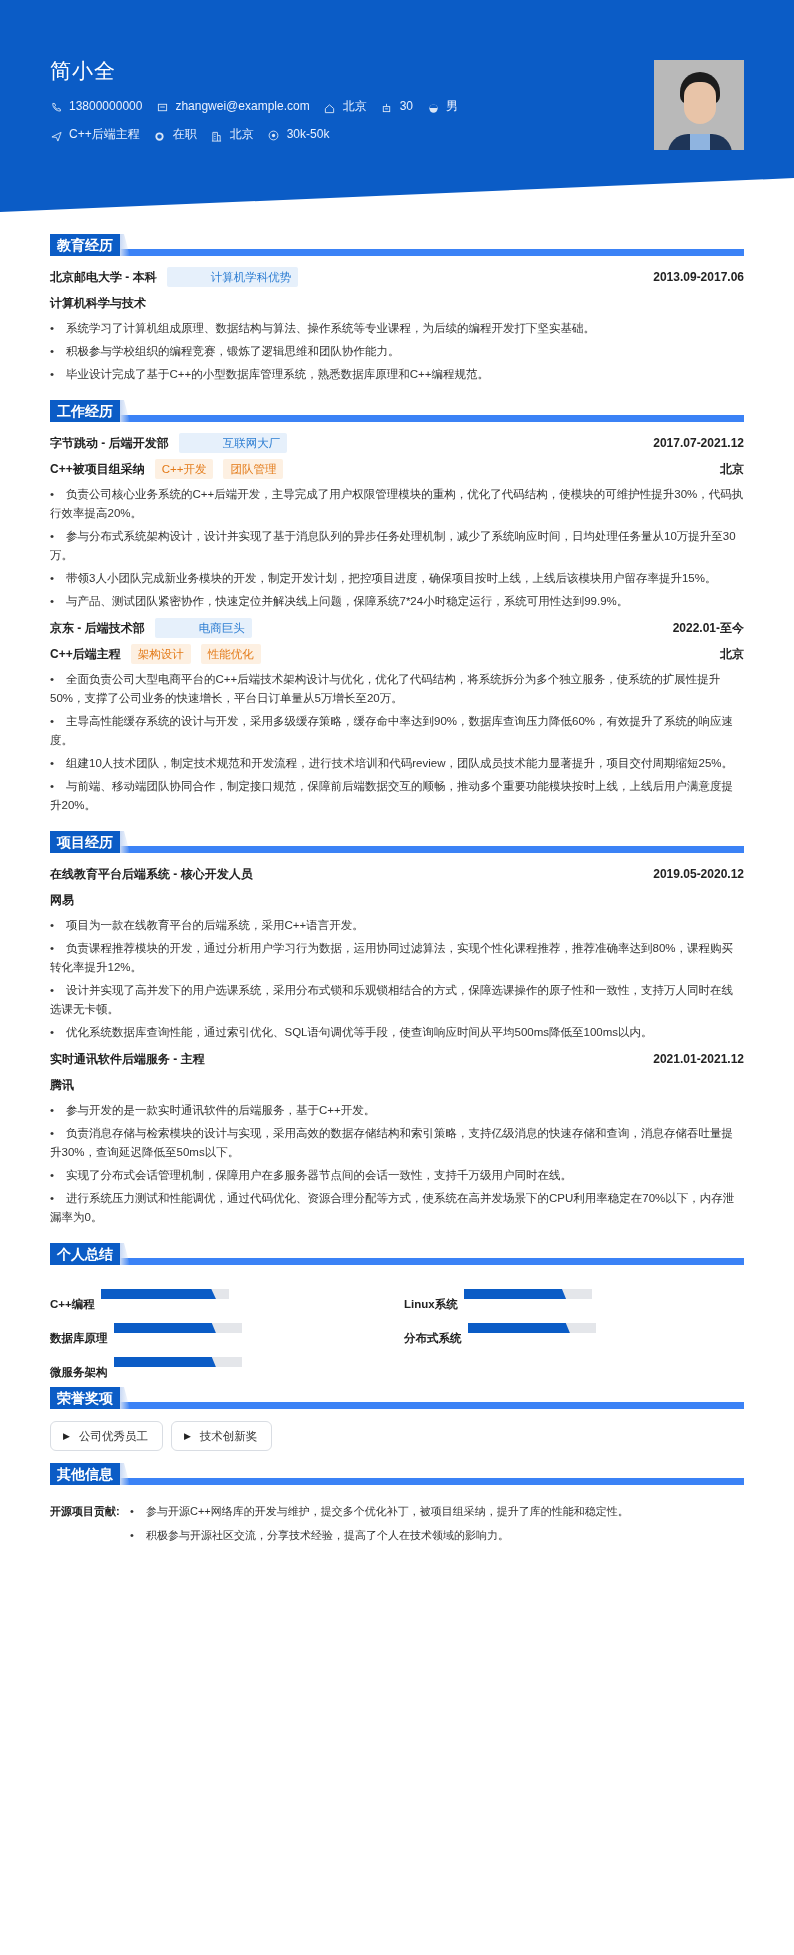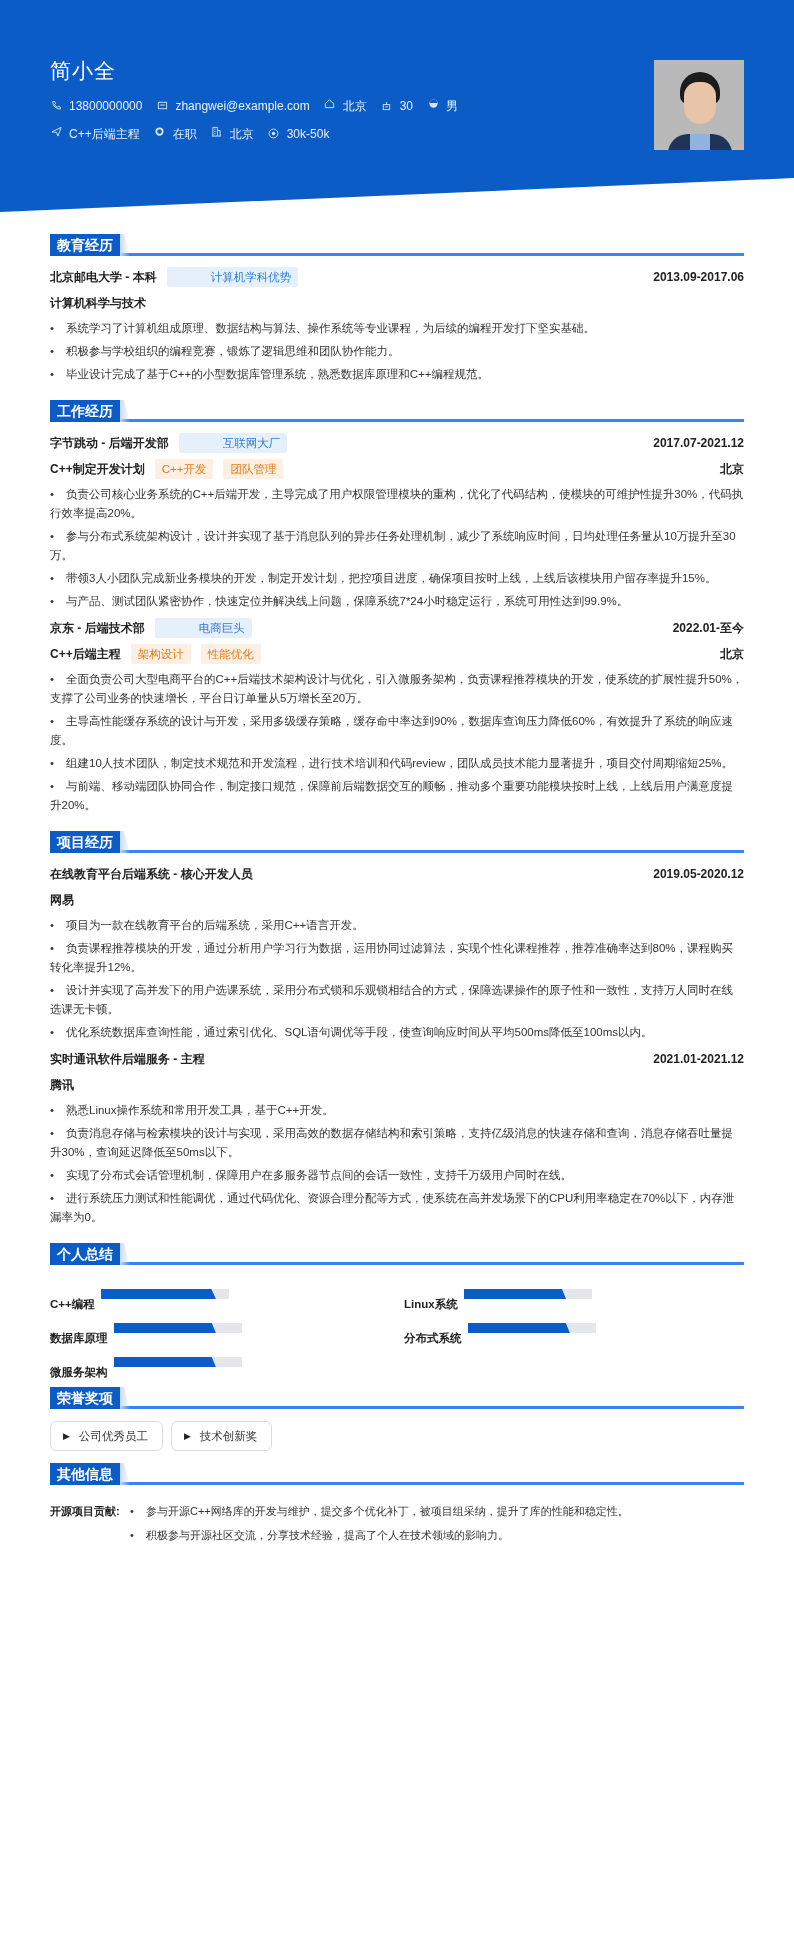--- a/index.html
+++ b/index.html
@@ -6,32 +6,32 @@
   html, body { width: 794px; background: #ffffff; }
   body { font-family: "Liberation Sans", "DejaVu Sans", sans-serif; color: #222; position: relative; }
 
   .header { position: relative; width: 794px; height: 212px; }
   .header-bg { position: absolute; inset: 0; background: #0b5cc6;
     clip-path: polygon(0 0, 100% 0, 100% 84%, 0 100%); }
   .header-inner { position: relative; padding: 56px 0 0 50px; color: #fff; }
   .name { font-size: 21px; font-weight: normal; letter-spacing: 1px; height: 30px; line-height: 30px; }
   .info-row { display: flex; align-items: center; margin-top: 12px; font-size: 12px; height: 16px; }
   .info-row + .info-row { margin-top: 12px; }
-  .info-item { display: flex; align-items: flex-start; margin-right: 14px; color: #eaf1ff; }
+  .info-item { display: flex; align-items: flex-end; margin-right: 14px; color: #eaf1ff; }
   .info-item .ic { width: 12px; height: 12px; margin-right: 7px; display: inline-flex; align-items: center; justify-content: center; opacity: 0.85; }
   .info-item .ic svg { width: 11px; height: 11px; }
   .photo { position: absolute; left: 654px; top: 60px; width: 90px; height: 90px; background: #b9b9b9; overflow: hidden; }
   .photo .hair { position: absolute; left: 26px; top: 12px; width: 40px; height: 32px; background: #1c1c1c; border-radius: 20px 20px 8px 8px; }
   .photo .face { position: absolute; left: 30px; top: 22px; width: 32px; height: 42px; background: #e8c4a8; border-radius: 14px 14px 16px 16px; }
   .photo .body { position: absolute; left: 14px; top: 74px; width: 64px; height: 30px; background: #1e3558; border-radius: 20px 20px 0 0; }
   .photo .shirt { position: absolute; left: 36px; top: 74px; width: 20px; height: 20px; background: #8fb4e0; }
 
   .content { padding: 12px 50px 0 50px; }
   .section { margin-top: 10px; }
-  .sec-title-wrap { position: relative; height: 22px; border-bottom: 3px solid #3b82f6; margin-bottom: 8px; }
+  .sec-title-wrap { position: relative; height: 22px; border-bottom: 7px solid #3b82f6; margin-bottom: 8px; }
   .sec-title { position: absolute; left: 0; top: 0; height: 22px; line-height: 22px; padding: 0 7px; background: #0b5cc6; color: #fff; font-size: 14px; font-weight: bold; }
   .sec-title::after { content: ""; position: absolute; right: -10px; top: 0; width: 10px; height: 22px;
     background: linear-gradient(90deg, #c9d9f4, rgba(255,255,255,0)); clip-path: polygon(0 0, 40% 0, 100% 100%, 0 100%); }
 
   .entry-head { display: flex; justify-content: space-between; align-items: center; height: 26px; font-size: 12px; font-weight: bold; }
   .entry-head .left { display: flex; align-items: center; }
   .tag { display: inline-block; font-size: 11.5px; font-weight: normal; padding: 2px 7px; margin-left: 10px; border-radius: 2px; line-height: 16px; }
   .tag.blue { background: #e6f0fb; color: #2d7dd2; padding-left: 44px; }
   .tag.orange { background: #fdf0e2; color: #e37a18; }
   .subtitle { font-size: 12px; font-weight: bold; height: 26px; line-height: 26px; display: flex; justify-content: space-between; align-items: center; }
@@ -182,21 +182,21 @@
     <div>
       <div class="entry-head">
         <div class="left">
           <span>字节跳动 - 后端开发部</span>
           <span class="tag blue">互联网大厂</span>
         </div>
         <span>2017.07-2021.12</span>
       </div>
       <div class="subtitle">
         <div class="left" style="display:flex;align-items:center;">
-          <span>C++制定开发计划</span>
+          <span>C++被项目组采纳</span>
           <span class="tag orange">C++开发</span>
           <span class="tag orange">团队管理</span>
         </div>
         <span>北京</span>
       </div>
       <ul class="bullets">
         <li>负责公司核心业务系统的C++后端开发，主导完成了用户权限管理模块的重构，优化了代码结构，使模块的可维护性提升30%，代码执行效率提高20%。</li>
         <li>参与分布式系统架构设计，设计并实现了基于消息队列的异步任务处理机制，减少了系统响应时间，日均处理任务量从10万提升至30万。</li>
         <li>带领3人小团队完成新业务模块的开发，制定开发计划，把控项目进度，确保项目按时上线，上线后该模块用户留存率提升15%。</li>
         <li>与产品、测试团队紧密协作，快速定位并解决线上问题，保障系统7*24小时稳定运行，系统可用性达到99.9%。</li>
@@ -213,21 +213,21 @@
       </div>
       <div class="subtitle">
         <div class="left" style="display:flex;align-items:center;">
           <span>C++后端主程</span>
           <span class="tag orange">架构设计</span>
           <span class="tag orange">性能优化</span>
         </div>
         <span>北京</span>
       </div>
       <ul class="bullets">
-        <li>全面负责公司大型电商平台的C++后端技术架构设计与优化，引入微服务架构，负责课程推荐模块的开发，使系统的扩展性提升50%，支撑了公司业务的快速增长，平台日订单量从5万增长至20万。</li>
+        <li>全面负责公司大型电商平台的C++后端技术架构设计与优化，优化了代码结构，将系统拆分为多个独立服务，使系统的扩展性提升50%，支撑了公司业务的快速增长，平台日订单量从5万增长至20万。</li>
         <li>主导高性能缓存系统的设计与开发，采用多级缓存策略，缓存命中率达到90%，数据库查询压力降低60%，有效提升了系统的响应速度。</li>
         <li>组建10人技术团队，制定技术规范和开发流程，进行技术培训和代码review，团队成员技术能力显著提升，项目交付周期缩短25%。</li>
         <li>与前端、移动端团队协同合作，制定接口规范，保障前后端数据交互的顺畅，推动多个重要功能模块按时上线，上线后用户满意度提升20%。</li>
       </ul>
     </div>
   </div>
 
   <div class="section" style="margin-top:16px;">
     <div class="sec-title-wrap">
         <div class="sec-title">项目经历</div>
@@ -247,21 +247,21 @@
       </ul>
     </div>
 
     <div style="margin-top:4px;">
       <div class="entry-head">
         <span>实时通讯软件后端服务 - 主程</span>
         <span>2021.01-2021.12</span>
       </div>
       <div class="subtitle">腾讯</div>
       <ul class="bullets">
-        <li>熟悉Linux操作系统和常用开发工具，基于C++开发。</li>
+        <li>参与开发的是一款实时通讯软件的后端服务，基于C++开发。</li>
         <li>负责消息存储与检索模块的设计与实现，采用高效的数据存储结构和索引策略，支持亿级消息的快速存储和查询，消息存储吞吐量提升30%，查询延迟降低至50ms以下。</li>
         <li>实现了分布式会话管理机制，保障用户在多服务器节点间的会话一致性，支持千万级用户同时在线。</li>
         <li>进行系统压力测试和性能调优，通过代码优化、资源合理分配等方式，使系统在高并发场景下的CPU利用率稳定在70%以下，内存泄漏率为0。</li>
       </ul>
     </div>
   </div>
 
   <div class="section" style="margin-top:16px;">
     <div class="sec-title-wrap">
         <div class="sec-title">个人总结</div>

